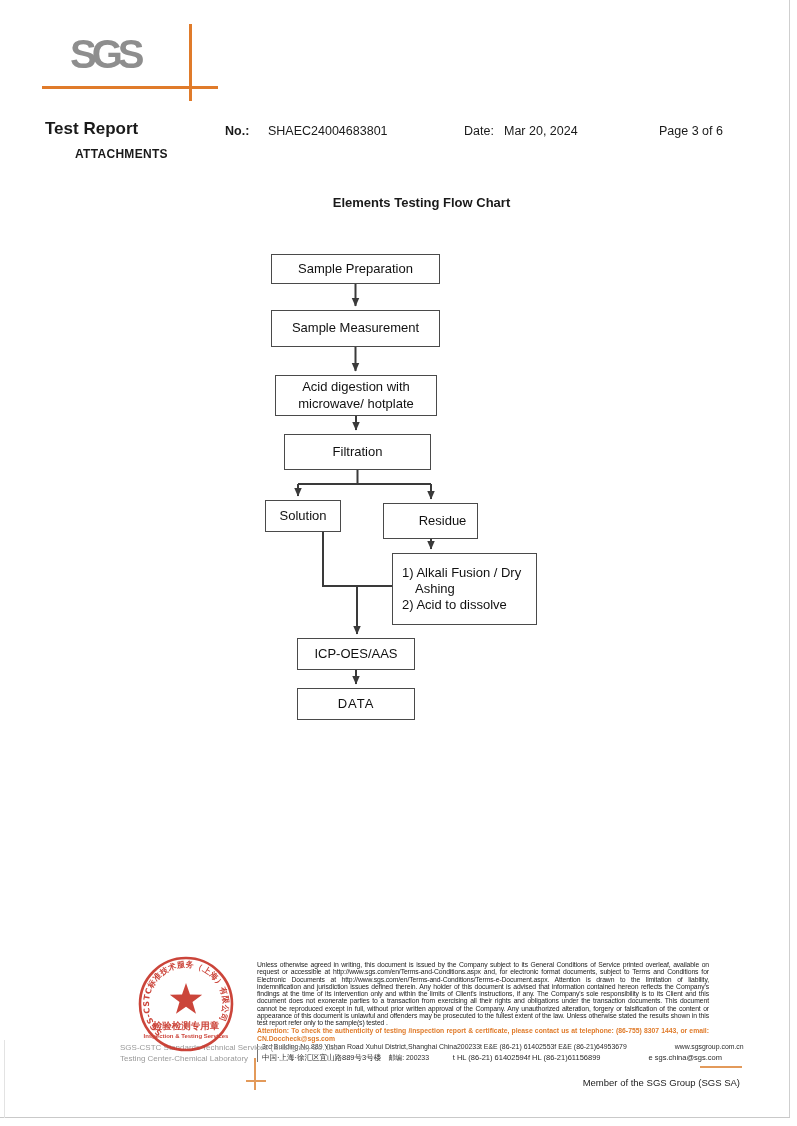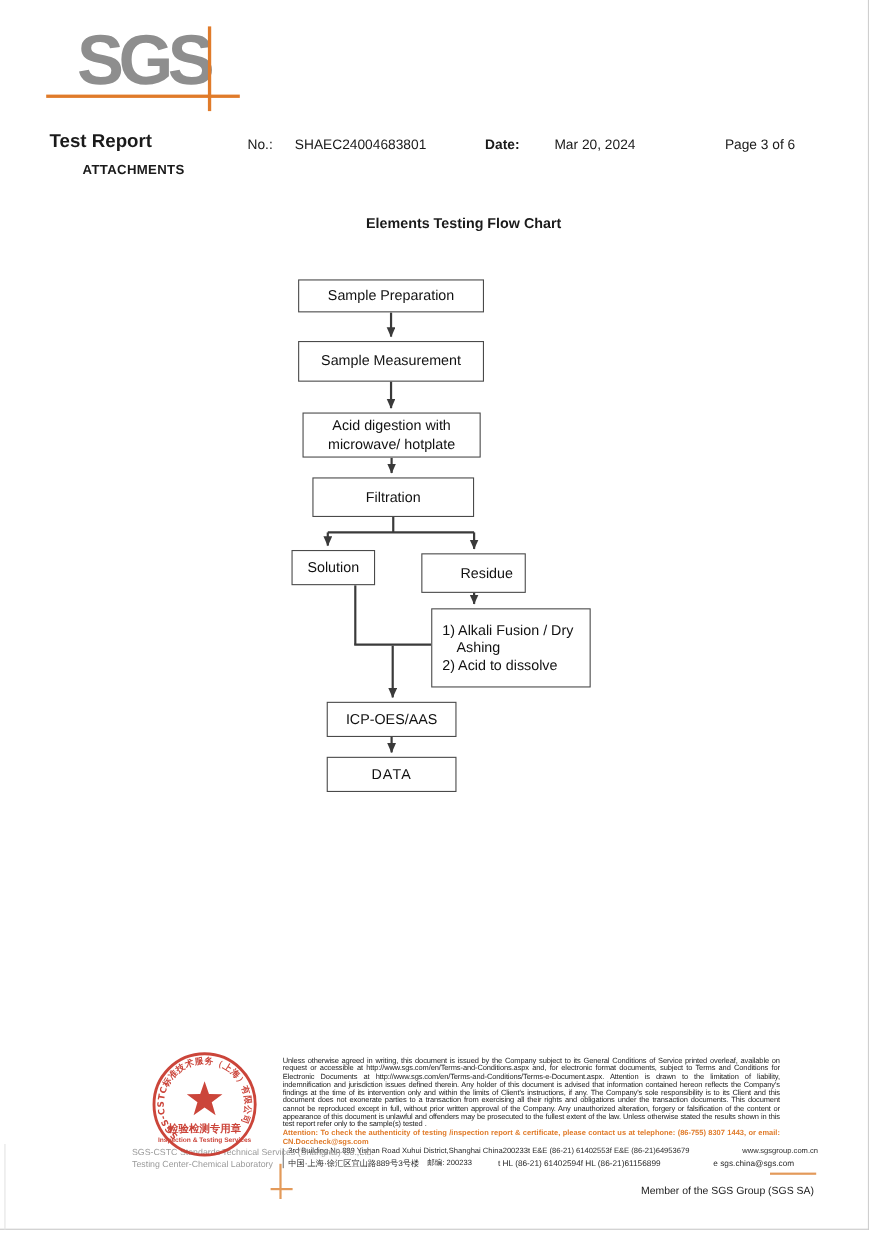--- a/index.html
+++ b/index.html
@@ -6,32 +6,32 @@
   .page{position:relative;width:797px;height:1126px;background:#ffffff;
         font-family:"Liberation Sans",sans-serif;color:#1a1a1a;overflow:hidden;}
   .abs{position:absolute;}
 
   
   .edge-right{left:789px;top:0;width:1px;height:1118px;background:#cfcfcf;}
   .edge-bottom{left:0;top:1117px;width:790px;height:1px;background:#c9c9c9;}
   .edge-left{left:4px;top:1040px;width:1px;height:78px;background:#e3e3e3;}
 
   
-  .logo-text{left:70px;top:22px;font-size:64px;line-height:64px;font-weight:bold;
+  .logo-text{left:70px;top:22px;font-size:40px;line-height:64px;font-weight:bold;
              letter-spacing:-5px;color:#8e8e8e;}
   .logo-hline{left:42px;top:86px;width:176px;height:2.5px;background:#e07b2a;}
   .logo-vline{left:189px;top:24px;width:2.5px;height:77px;background:#e07b2a;}
 
   
   .test-report{left:45px;top:119px;font-size:17px;font-weight:bold;}
   .attachments{left:75px;top:147px;font-size:12px;font-weight:bold;letter-spacing:.3px;}
   .hdr{font-size:12.5px;top:124px;white-space:nowrap;}
-  .no-label{left:225px;font-weight:normal;}
+  .no-label{left:225px;font-weight:bold;}
   .no-value{left:268px;}
-  .date-label{left:441px;font-weight:bold;}
+  .date-label{left:464px;font-weight:normal;}
   .date-value{left:504px;}
   .page-num{left:659px;}
 
   
   .chart-title{left:0;top:195px;width:797px;text-align:center;font-size:13px;font-weight:bold;padding-left:23px;}
   .description{left:47px;top:229px;font-size:13px;}
 
   
   .connectors{left:0;top:0;width:797px;height:1126px;pointer-events:none;}
   .node{position:absolute;background:#fff;border:1.5px solid #4a4a4a;display:flex;

